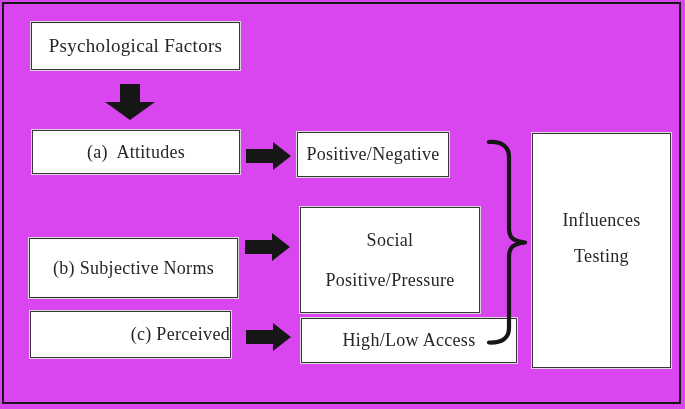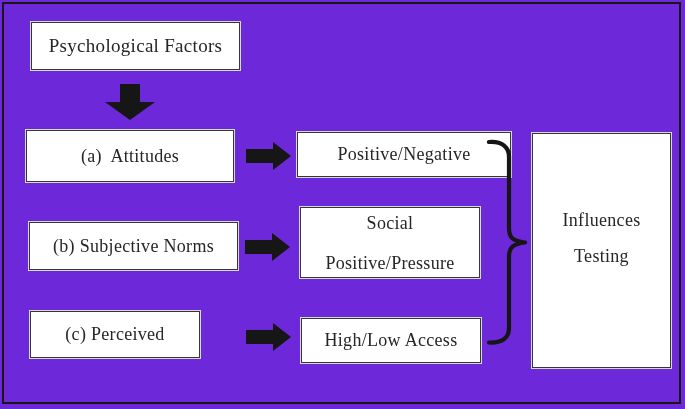--- a/index.html
+++ b/index.html
@@ -5,21 +5,21 @@
   html, body {
     margin: 0;
     padding: 0;
     background: #ffffff;
   }
   * { box-sizing: border-box; }
   .canvas {
     position: relative;
     width: 685px;
     height: 409px;
-    background: #6d28d9;
+    background: #d946ef;
     font-family: "Liberation Serif", "DejaVu Serif", serif;
     color: #262626;
     overflow: hidden;
   }
   .frame {
     position: absolute;
     left: 2px;
     top: 2px;
     width: 679px;
     height: 402px;
@@ -34,26 +34,26 @@
     display: flex;
     flex-direction: column;
     align-items: center;
     justify-content: center;
     text-align: center;
     font-size: 18px;
     letter-spacing: 0.3px;
     line-height: 1.25;
   }
   .box-psych   { left: 31px;  top: 22px;  width: 209px; height: 48px; font-size: 19px; }
-  .box-att     { left: 26px;  top: 130px; width: 208px; height: 52px; }
-  .box-subj    { left: 29px;  top: 222px; width: 209px; height: 48px; }
-  .box-perc    { left: 30px;  top: 311px; width: 170px; height: 47px; }
-  .box-posneg  { left: 297px; top: 132px; width: 214px; height: 45px; }
-  .box-social  { left: 300px; top: 207px; width: 180px; height: 71px; line-height: 40px; text-align: right; }
-  .box-access  { left: 301px; top: 318px; width: 180px; height: 45px; }
+  .box-att     { left: 32px;  top: 130px; width: 208px; height: 44px; }
+  .box-subj    { left: 29px;  top: 238px; width: 209px; height: 60px; }
+  .box-perc    { left: 30px;  top: 311px; width: 201px; height: 47px; align-items: flex-end; }
+  .box-posneg  { left: 297px; top: 132px; width: 152px; height: 45px; }
+  .box-social  { left: 300px; top: 207px; width: 180px; height: 106px; line-height: 40px; text-align: right; }
+  .box-access  { left: 301px; top: 318px; width: 216px; height: 45px; }
   .box-result  {
     left: 532px; top: 133px; width: 139px; height: 235px;
     line-height: 36px;
   }
   .box-result .lines { transform: translateY(-13px); }
   .overlay {
     position: absolute;
     left: 0; top: 0;
     width: 685px;
     height: 409px;

